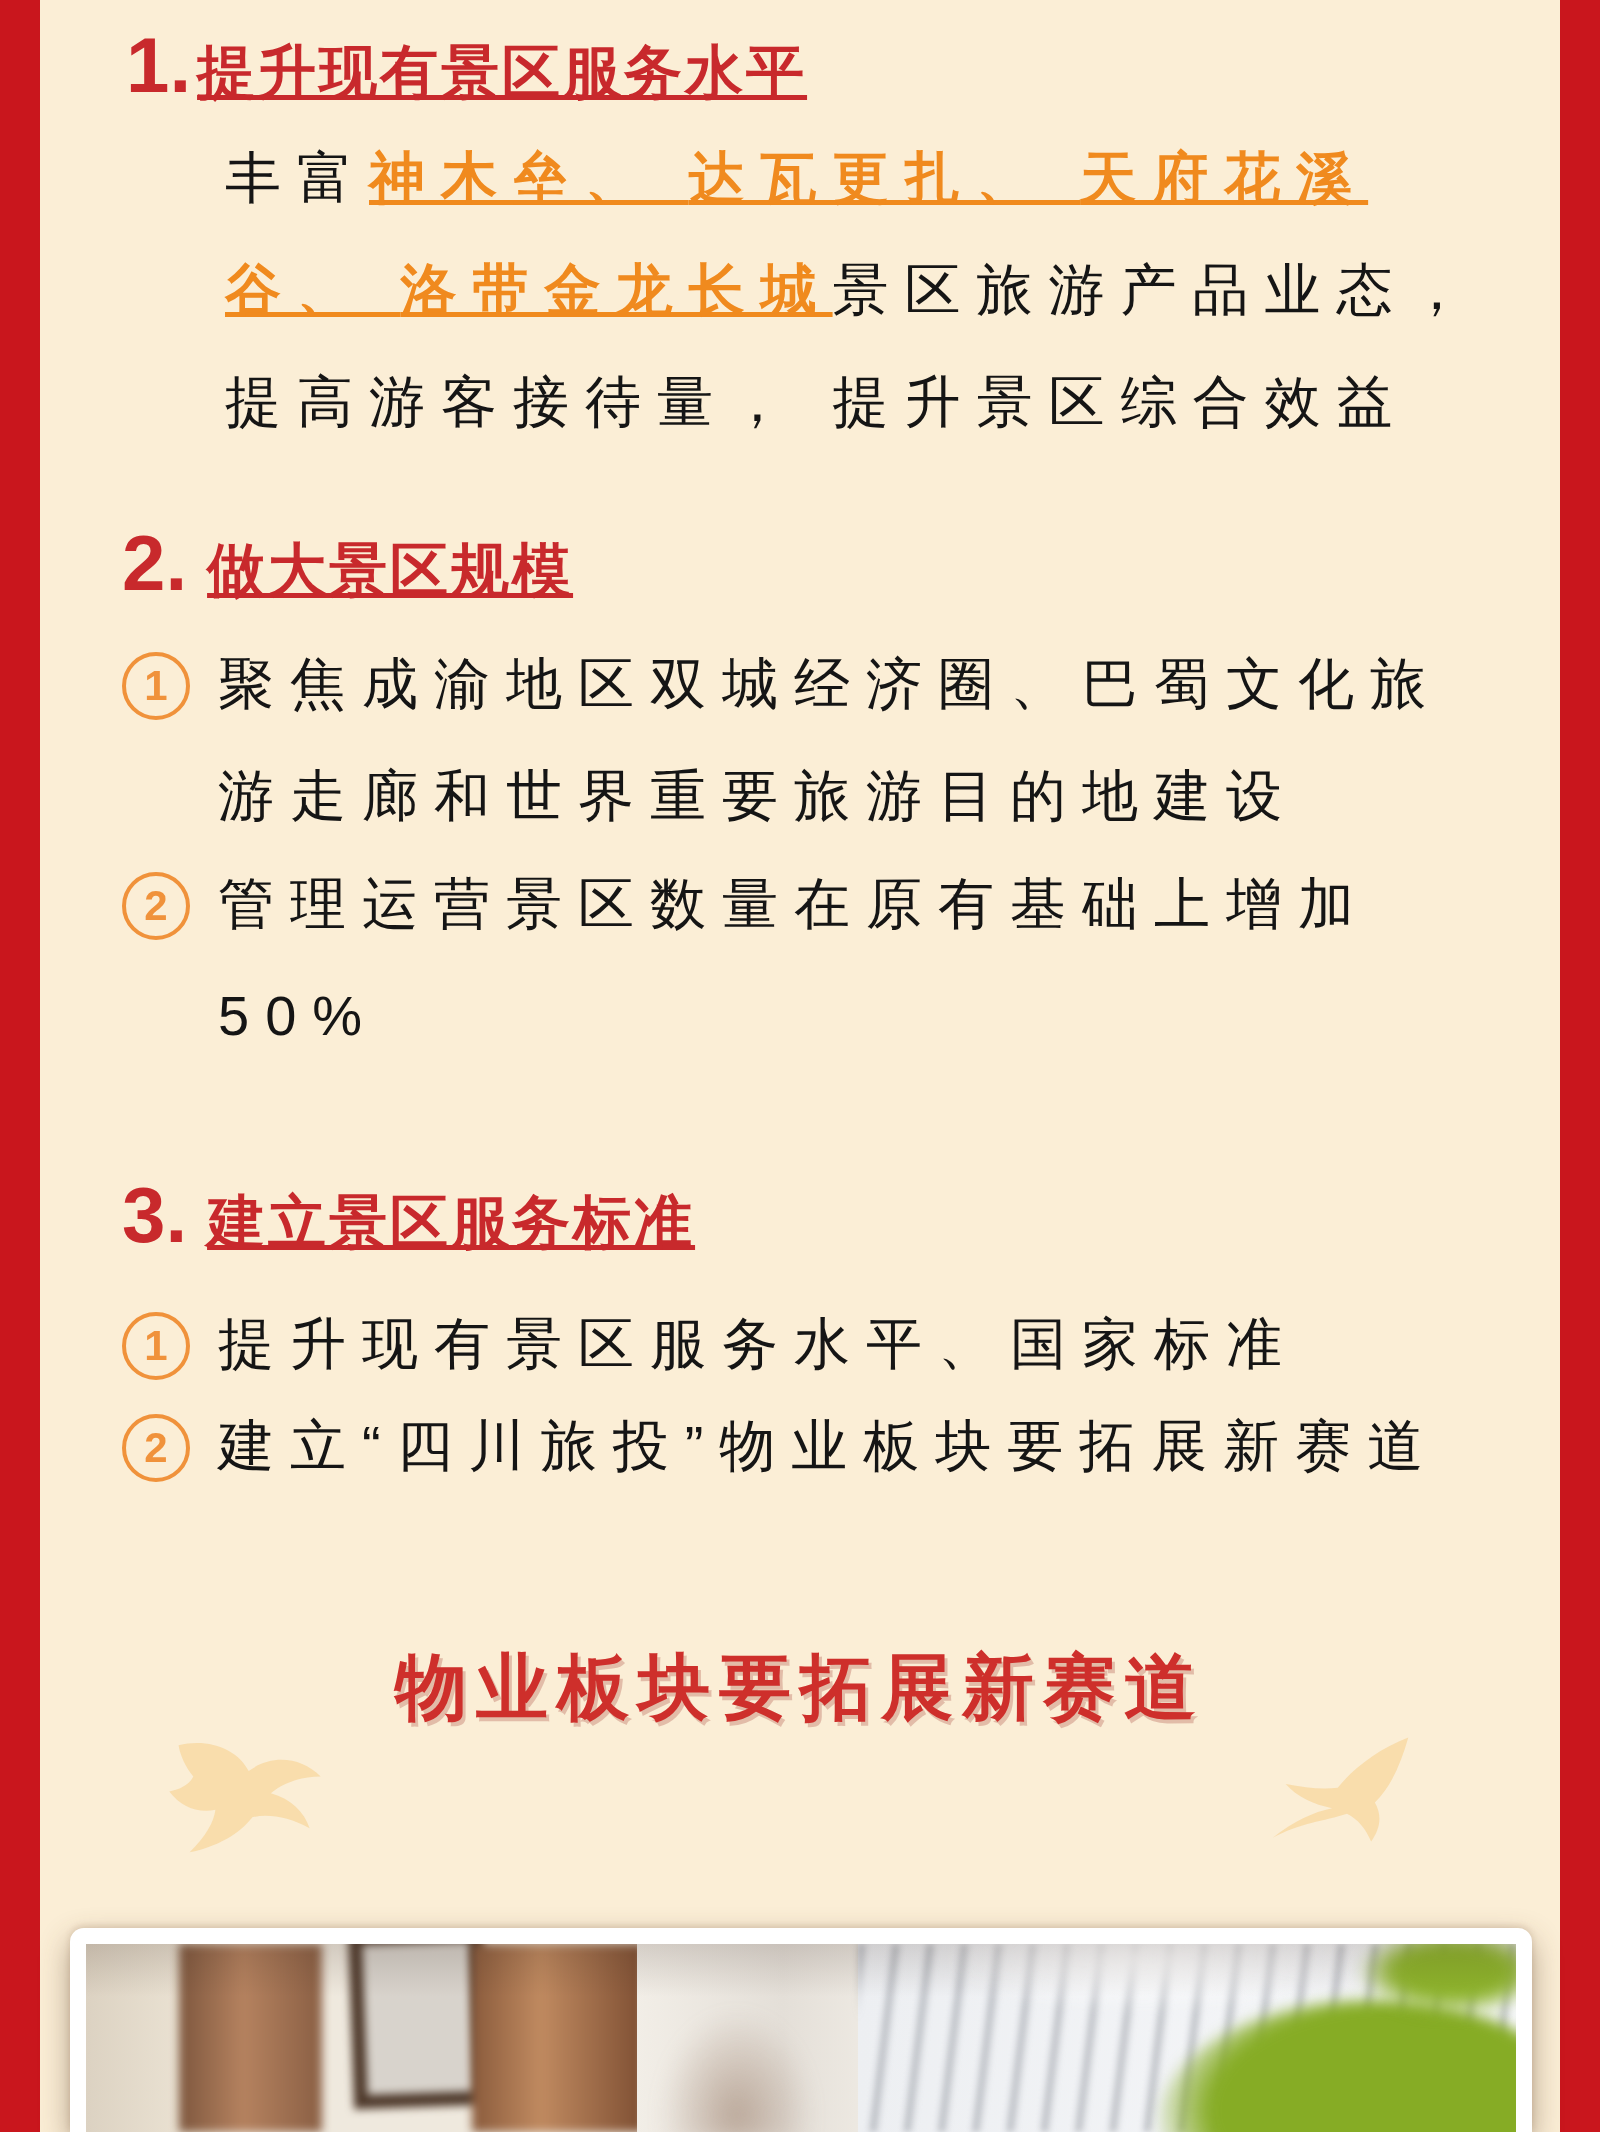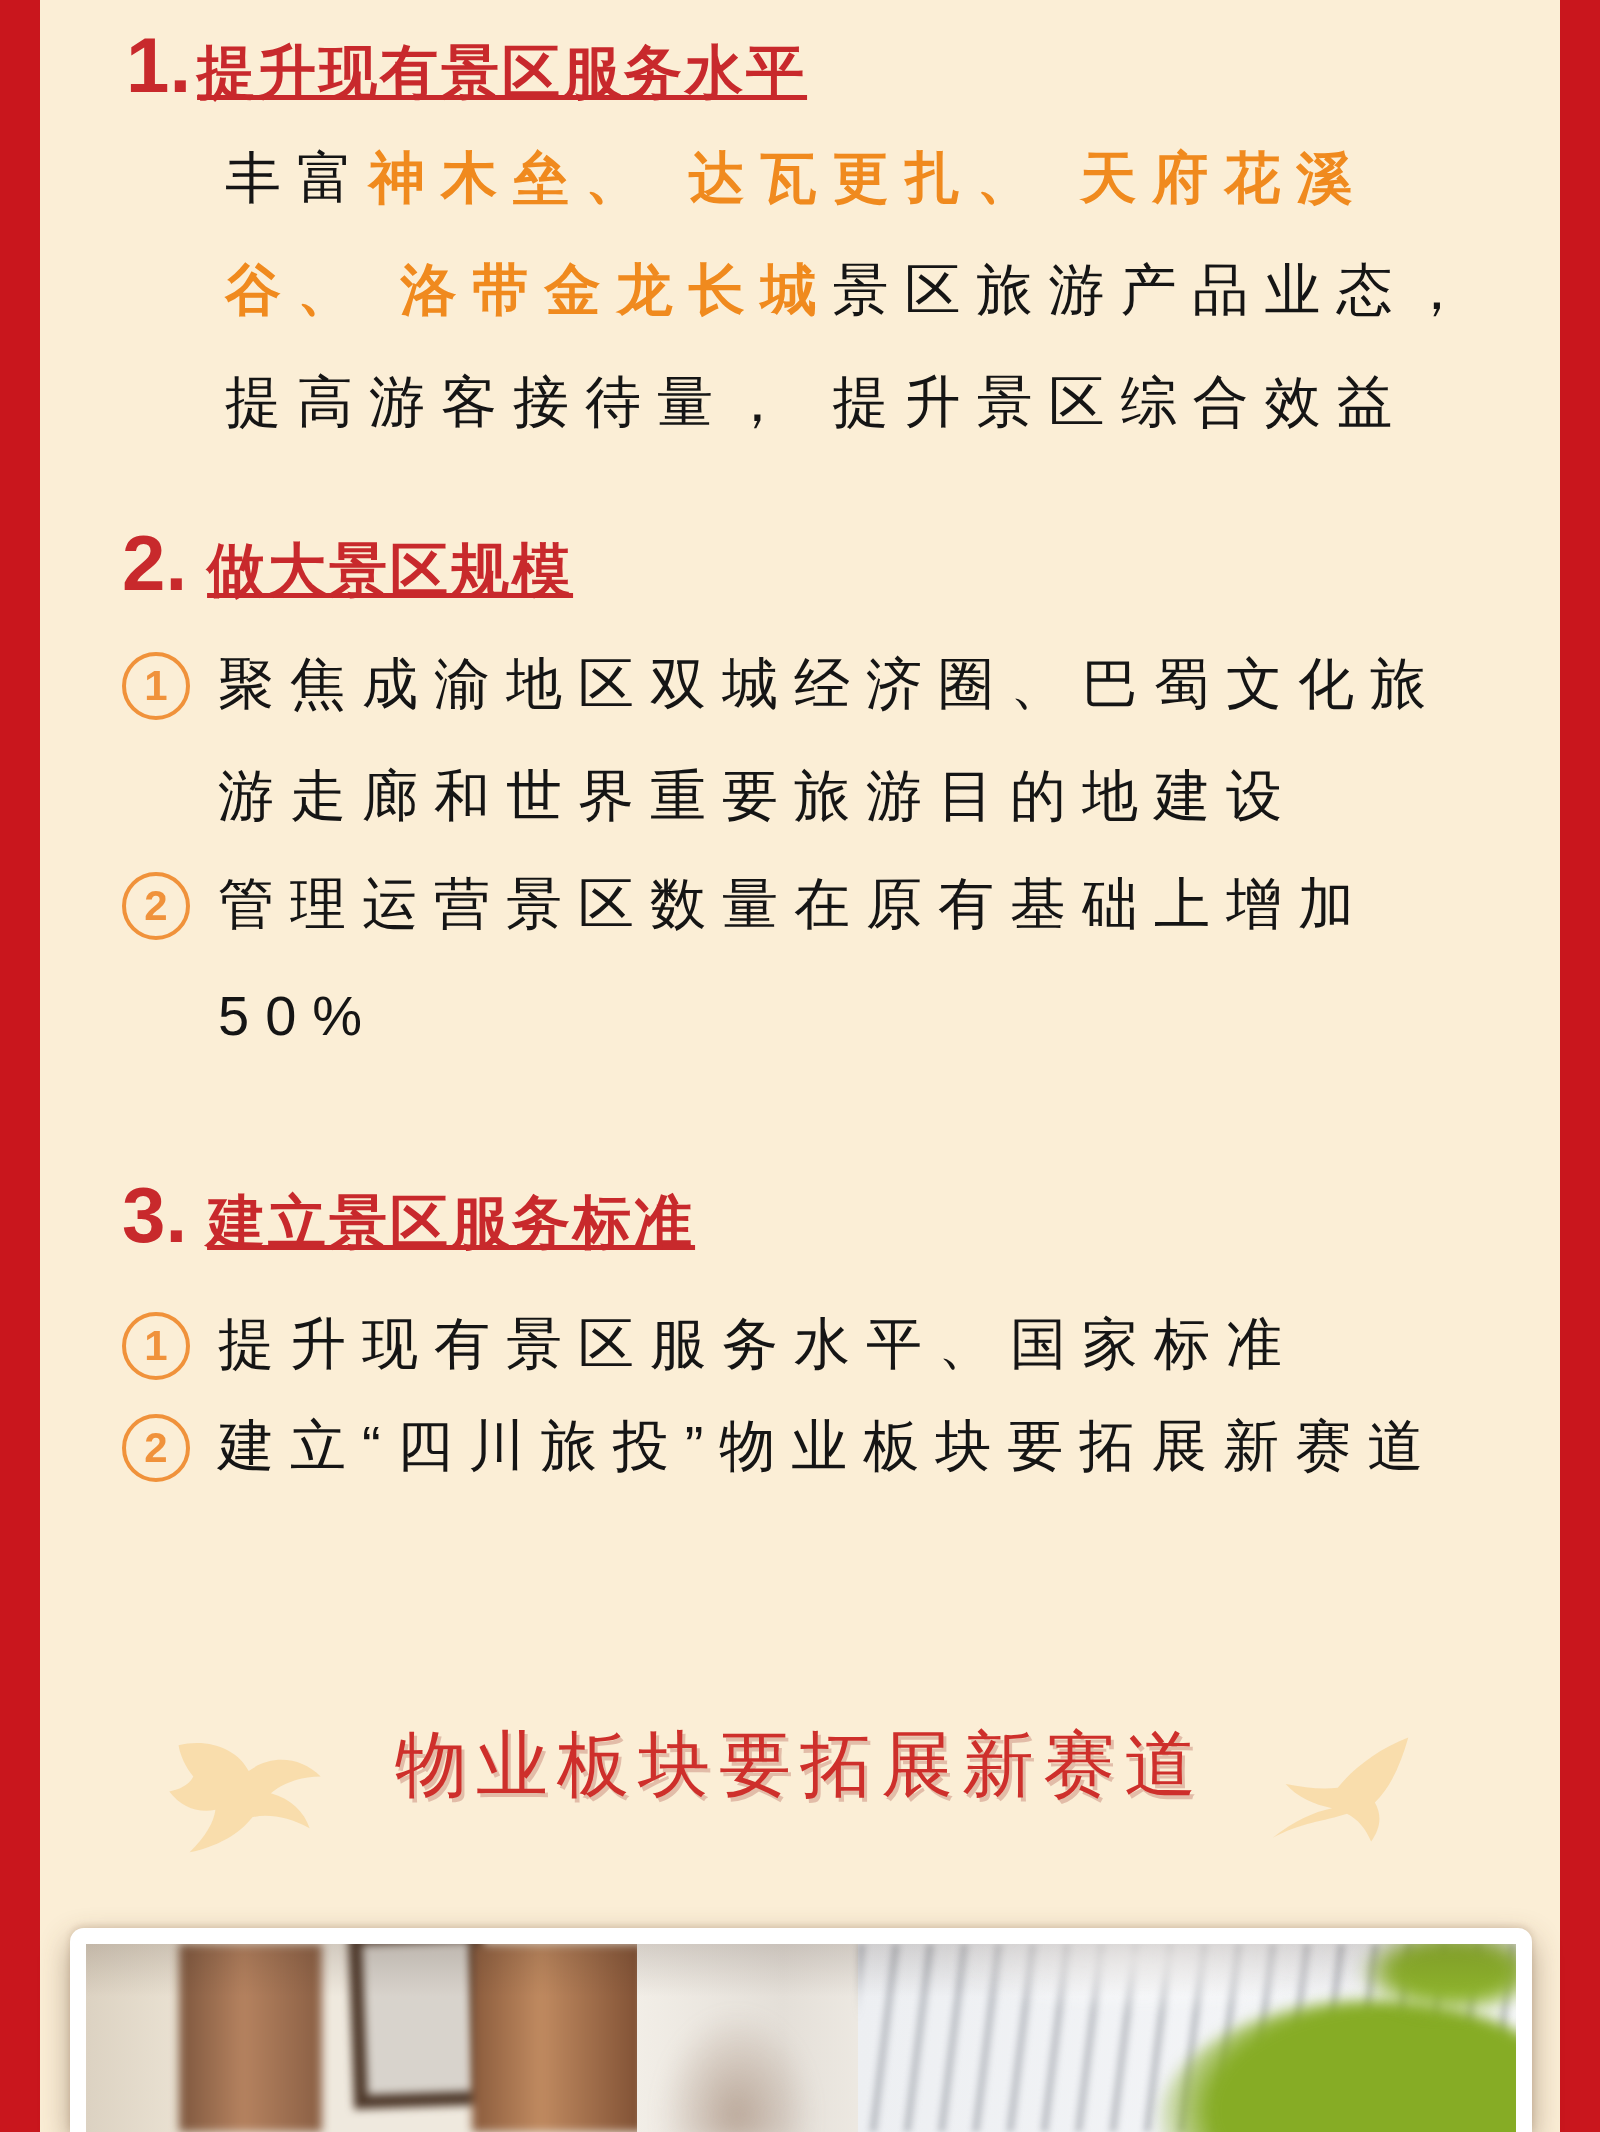--- a/index.html
+++ b/index.html
@@ -15,34 +15,34 @@
   .side-border.right{right:0;}
 
   .sec-head{position:absolute;display:flex;align-items:baseline;color:var(--heading-red);font-weight:bold;white-space:nowrap;}
   .sec-num{font-size:78px;line-height:1;}
   .sec-title{font-size:58px;line-height:1;letter-spacing:3px;text-decoration:underline;}
   .head-1{left:126px;top:26px;gap:6px;}
   .head-2{left:122px;top:524px;gap:20px;}
   .head-3{left:122px;top:1176px;gap:20px;}
 
   .para{position:absolute;left:225px;top:122px;width:1272px;font-size:56px;line-height:112px;letter-spacing:16px;color:var(--body-black);}
-  .seg-orange{color:var(--accent-orange);font-weight:bold;}
+  .seg-orange{color:var(--accent-orange);font-weight:bold;text-decoration:underline;}
 
   .item{position:absolute;left:122px;width:1352px;padding-left:96px;box-sizing:border-box;
         font-size:56px;line-height:112px;letter-spacing:16px;color:var(--body-black);}
   .item .marker{position:absolute;left:0;top:24px;width:60px;height:60px;border:4px solid var(--circle-orange);
         border-radius:50%;color:var(--circle-orange);font-size:42px;font-weight:bold;letter-spacing:0;
         display:flex;align-items:center;justify-content:center;}
   .item-2-1{top:628px;}
   .item-2-2{top:848px;}
   .item-3-1{top:1288px;}
   .item-3-2{top:1390px;}
 
-  .banner-title{position:absolute;left:0;right:0;top:1717px;text-align:center;
-        font-size:72px;font-weight:normal;color:var(--banner-red);letter-spacing:9px;
+  .banner-title{position:absolute;left:0;right:0;top:1640px;text-align:center;
+        font-size:72px;font-weight:bold;color:var(--banner-red);letter-spacing:9px;
         text-shadow:3px 4px 0 rgba(150,40,30,.25);}
   .bird{position:absolute;}
   .bird.left{left:150px;top:1736px;width:190px;height:120px;}
   .bird.right{left:1238px;top:1732px;width:205px;height:130px;}
 
   .photo-card{position:absolute;left:70px;top:1928px;width:1462px;height:204px;background:#ffffff;
         border-radius:14px 14px 0 0;box-shadow:0 -2px 6px rgba(120,80,50,.18),0 12px 30px rgba(90,60,40,.45);
         padding:16px 16px 0;box-sizing:border-box;}
   .photo{position:relative;width:100%;height:100%;overflow:hidden;background:#EFE9DE;}
   .photo>div{position:absolute;}

